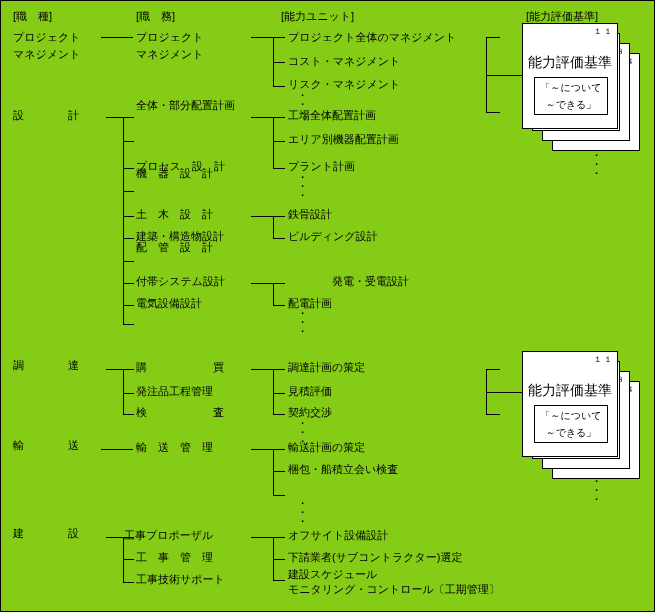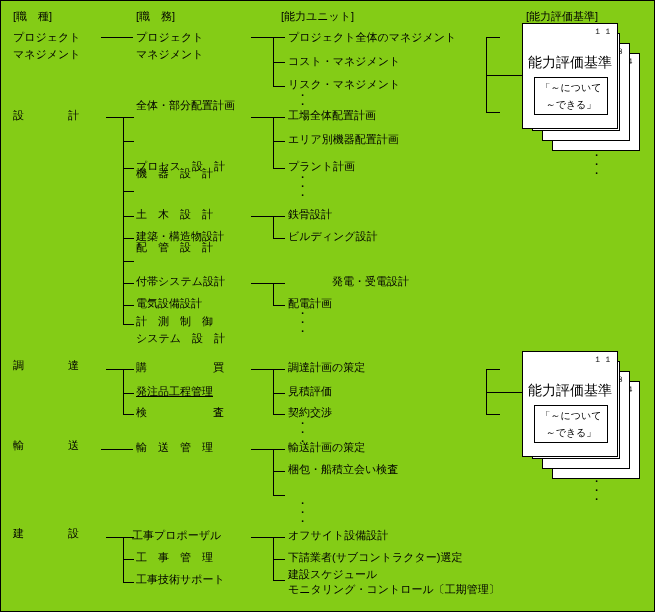--- a/index.html
+++ b/index.html
@@ -127,27 +127,25 @@
   <div class="node" style="left:135px; top:28px; line-height:17px; white-space:pre-line;">プロジェクト
 マネジメント</div>
   <div class="node" style="left:135px; top:98px;">全体・部分配置計画</div>
   <div class="node" style="left:135px; top:159px;">プロセス　設　計</div>
   <div class="node" style="left:135px; top:166px;">機　器　設　計</div>
   <div class="node" style="left:135px; top:207px;">土　木　設　計</div>
   <div class="node" style="left:135px; top:229px;">建築・構造物設計</div>
   <div class="node" style="left:135px; top:240px;">配　管　設　計</div>
   <div class="node" style="left:135px; top:274px;">付帯システム設計</div>
   <div class="node" style="left:135px; top:296px;">電気設備設計</div>
-  <div class="node" style="left:135px; top:312px; line-height:17px; white-space:pre-line;">計　測　制　御
-システム　設　計</div>
   <div class="node" style="left:135px; top:360px;">購　　　　　　買</div>
-  <div class="node" style="left:135px; top:384px;text-decoration:underline;">発注品工程管理</div>
+  <div class="node" style="left:135px; top:384px;">発注品工程管理</div>
   <div class="node" style="left:135px; top:405px;">検　　　　　　査</div>
   <div class="node" style="left:135px; top:440px;">輸　送　管　理</div>
-  <div class="node" style="left:131px; top:528px;">工事プロポーザル</div>
+  <div class="node" style="left:123px; top:528px;">工事プロポーザル</div>
   <div class="node" style="left:135px; top:550px;">工　事　管　理</div>
   <div class="node" style="left:135px; top:572px;">工事技術サポート</div>
 
   <div class="node" style="left:287px; top:30px;">プロジェクト全体のマネジメント</div>
   <div class="node" style="left:287px; top:54px;">コスト・マネジメント</div>
   <div class="node" style="left:287px; top:77px;text-align:right;">リスク・マネジメント</div>
   <div class="node" style="left:287px; top:108px;">工場全体配置計画</div>
   <div class="node" style="left:287px; top:132px;">エリア別機器配置計画</div>
   <div class="node" style="left:287px; top:159px;">プラント計画</div>
   <div class="node" style="left:287px; top:207px;">鉄骨設計</div>

